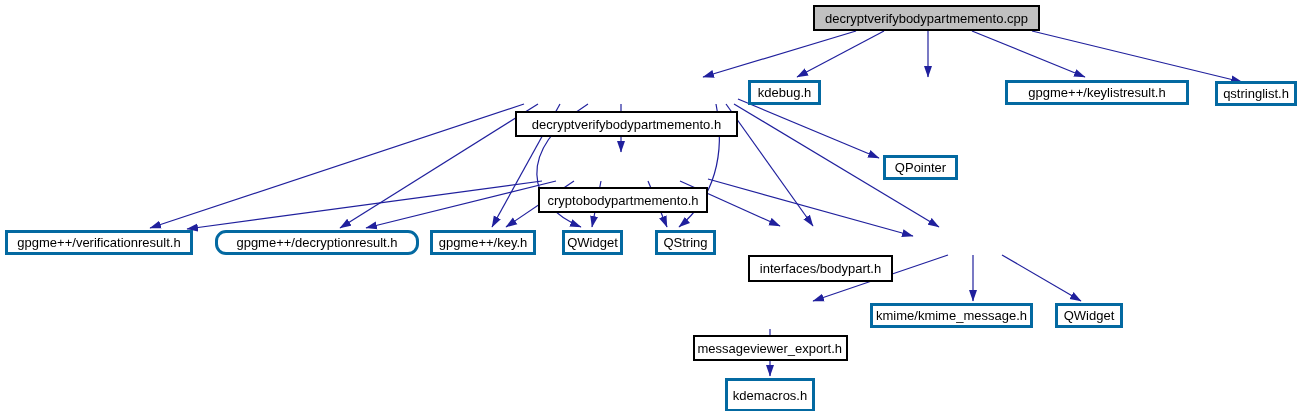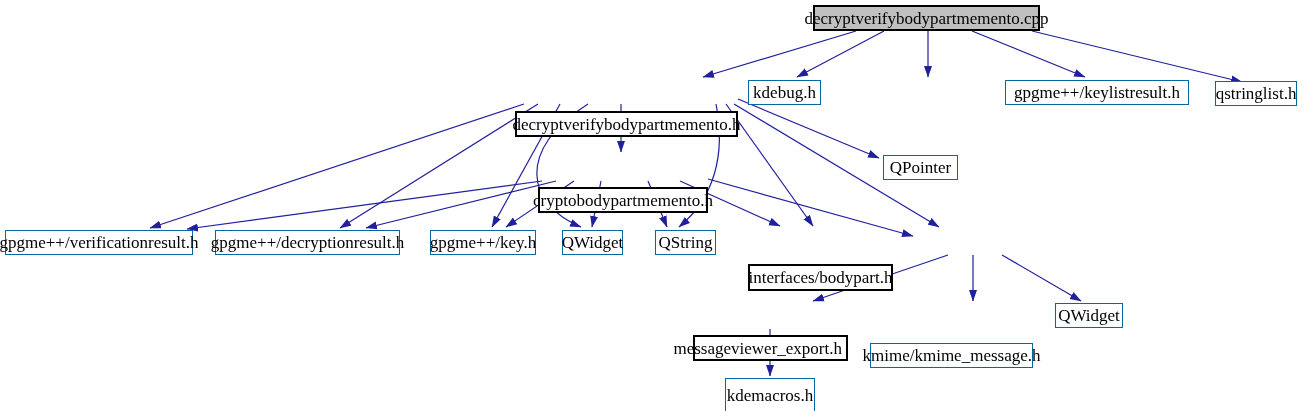--- a/index.html
+++ b/index.html
@@ -8,29 +8,28 @@
     width:1310px;height:411px;
     font-family:"Liberation Sans", sans-serif;
     background:#ffffff;
     overflow:hidden;
   }
   #edges{position:absolute;left:0;top:0;}
   .node{
     position:absolute;
     display:flex;align-items:center;justify-content:center;
     box-sizing:border-box;
-    font-size:17px;line-height:1;
+    font-size:13px;line-height:1;
     color:#000;background:#ffffff;
     white-space:nowrap;
     padding:0 4px;
-    font-family:Liberation Serif, serif;
   }
   .node.root{border:2px solid #000000;background:#c0c0c0;}
   .node.internal{border:2px solid #000000;margin-top:32px;}
-  .node.external{border:1px solid #0369a1;}
+  .node.external{border:3px solid #0369a1;}
 </style>
 </head>
 <body>
 
 <div id="graph">
     <svg width="1310" height="411" id="edges">
       <defs>
         <marker id="arrow" markerUnits="userSpaceOnUse" markerWidth="12" markerHeight="9" refX="11" refY="4.5" orient="auto">
           <path d="M0,0.5 L11.5,4.5 L0,8.5 z" fill="#20209d"></path>
         </marker>
@@ -78,39 +77,39 @@
     </div>
     <div class="node internal" style="left: 538px; top: 155px; width: 170px; height: 26px;">
       <span>cryptobodypartmemento.h</span>
     </div>
     <div class="node external" style="left: 883px; top: 155px; width: 75px; height: 25px;">
       <span>QPointer</span>
     </div>
     <div class="node external" style="left: 5px; top: 230px; width: 188px; height: 25px;">
       <span>gpgme++/verificationresult.h</span>
     </div>
-    <div class="node external" style="left: 215px; top: 230px; width: 185px; height: 25px;">
+    <div class="node external" style="left: 215px; top: 230px; width: 204px; height: 25px; border-radius: 11px;">
       <span>gpgme++/decryptionresult.h</span>
     </div>
     <div class="node external" style="left: 430px; top: 230px; width: 106px; height: 25px;">
       <span>gpgme++/key.h</span>
     </div>
     <div class="node external" style="left: 562px; top: 230px; width: 61px; height: 25px;">
       <span>QWidget</span>
     </div>
     <div class="node external" style="left: 655px; top: 230px; width: 61px; height: 25px;">
       <span>QString</span>
     </div>
-    <div class="node internal" style="left: 748px; top: 232px; width: 145px; height: 27px;">
+    <div class="node internal" style="left: 748px; top: 223px; width: 145px; height: 27px;">
       <span>interfaces/bodypart.h</span>
     </div>
     <div class="node internal" style="left: 693px; top: 303px; width: 155px; height: 26px; justify-content: flex-end;">
       <span>messageviewer_export.h</span>
     </div>
-    <div class="node external" style="left: 870px; top: 303px; width: 163px; height: 25px; margin-top: 40px;">
+    <div class="node external" style="left: 870px; top: 303px; width: 163px; height: 25px;">
       <span>kmime/kmime_message.h</span>
     </div>
     <div class="node external" style="left: 1055px; top: 303px; width: 68px; height: 25px;">
       <span>QWidget</span>
     </div>
     <div class="node external" style="left: 725px; top: 378px; width: 90px; height: 34px;">
       <span>kdemacros.h</span>
     </div>
   </div>
 

